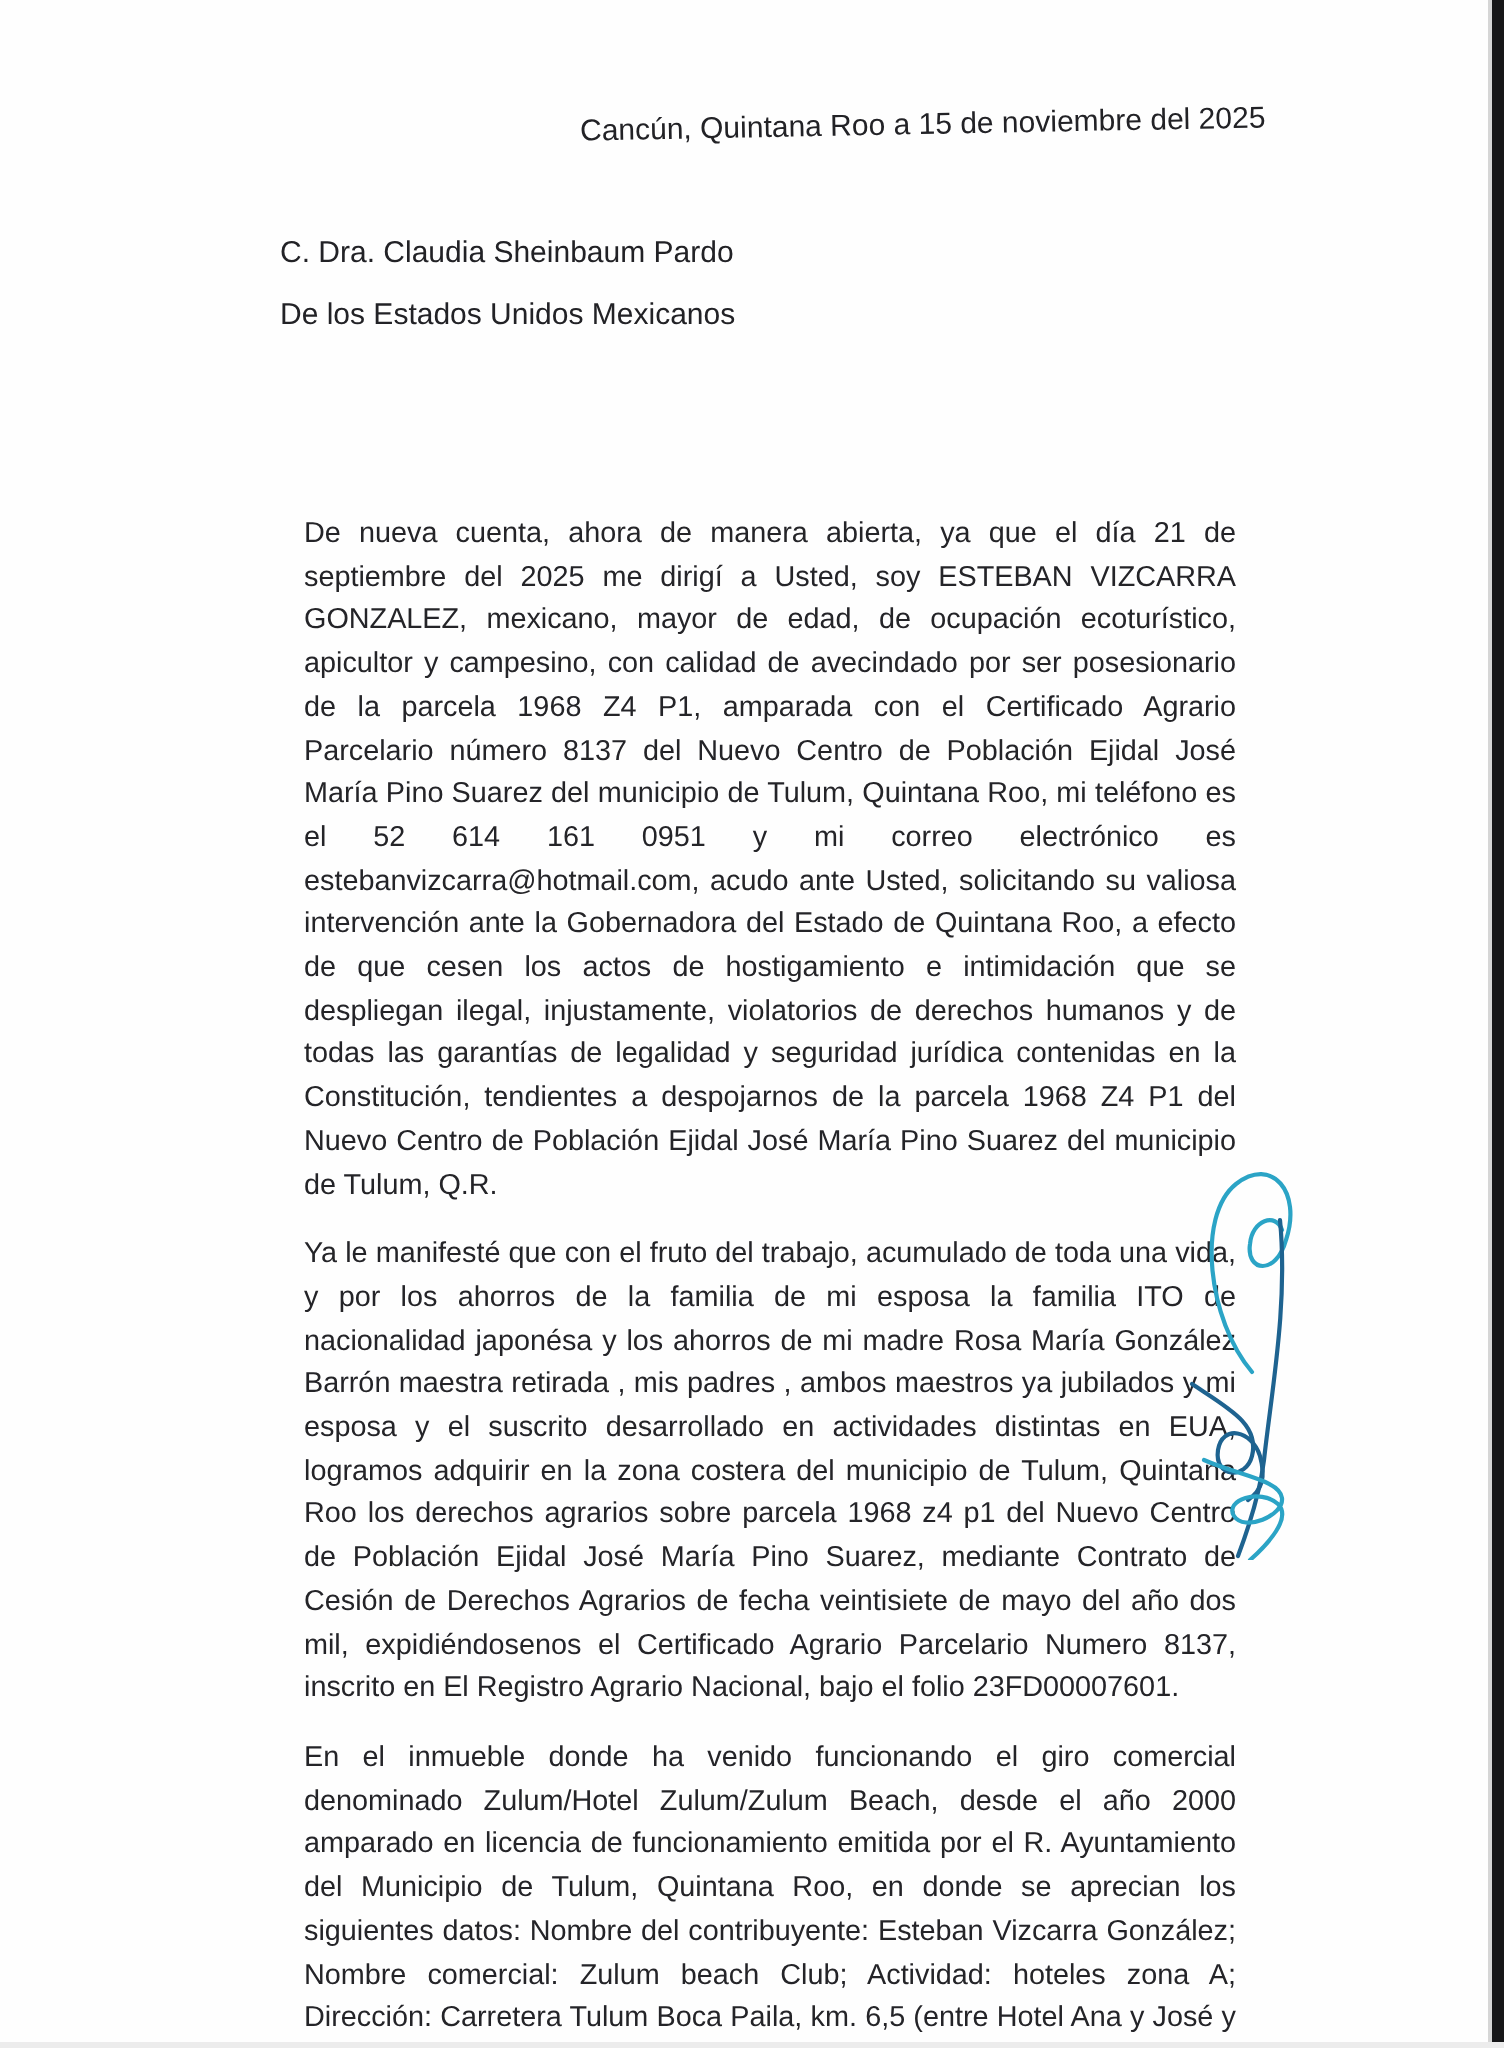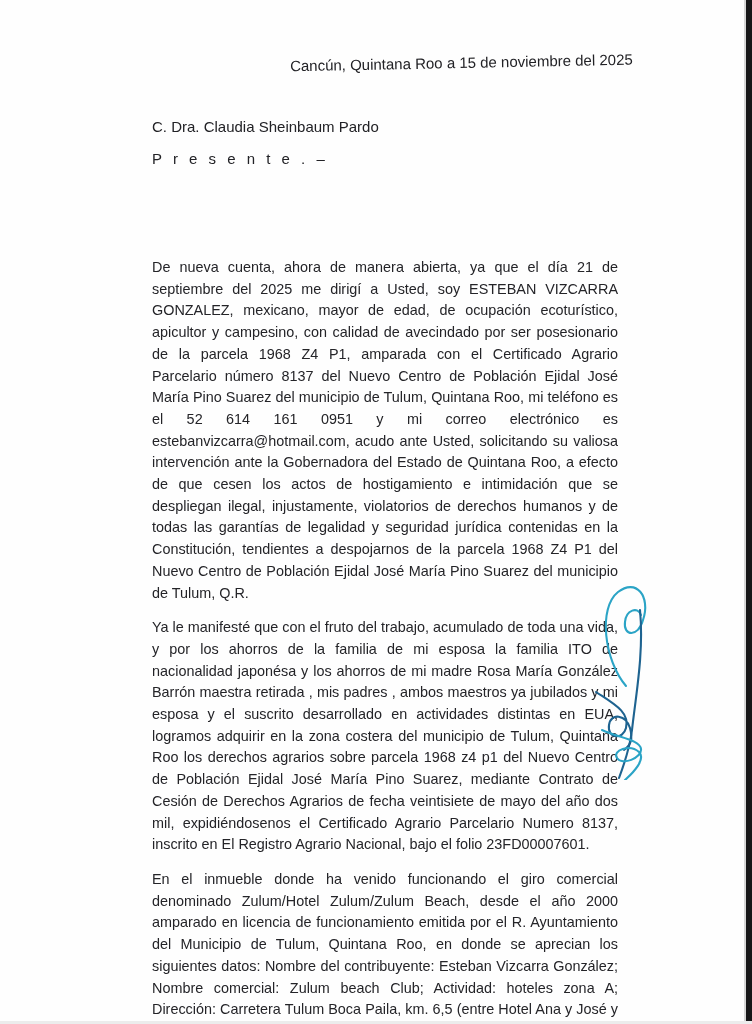--- a/index.html
+++ b/index.html
@@ -20,21 +20,21 @@
     position: absolute;
     left: 290px;
     top: 54px;
     font-size: 15px;
     white-space: nowrap;
     transform: rotate(-1.1deg);
     color: #222226;
   }
   .recipient {
     position: absolute;
-    left: 152px;
+    left: 140px;
     top: 112px;
     font-size: 15px;
     line-height: 30.5px;
     color: #222226;
   }
   .recipient .salutation {
     letter-spacing: 3.5px;
     margin-top: 1px;
   }
   .body-text {
@@ -83,21 +83,21 @@
 </style>
 </head>
 <body>
 
 <div class="page">
 
   <div class="date-line">Cancún, Quintana Roo a 15 de noviembre del 2025</div>
 
   <div class="recipient">
     <div>C. Dra. Claudia Sheinbaum Pardo</div>
-    <div class="salutation">P r e s e n t e . –</div>
+    <div>De los Estados Unidos Mexicanos</div>
   </div>
 
   <div class="body-text">
     <p>De nueva cuenta, ahora de manera abierta, ya que el día 21 de septiembre del 2025 me dirigí a Usted, soy ESTEBAN VIZCARRA GONZALEZ, mexicano, mayor de edad, de ocupación ecoturístico, apicultor y campesino, con calidad de avecindado por ser posesionario de la parcela 1968 Z4 P1, amparada con el Certificado Agrario Parcelario número 8137 del Nuevo Centro de Población Ejidal José María Pino Suarez del municipio de Tulum, Quintana Roo, mi teléfono es el 52 614 161 0951 y mi correo electrónico es estebanvizcarra@hotmail.com, acudo ante Usted, solicitando su valiosa intervención ante la Gobernadora del Estado de Quintana Roo, a efecto de que cesen los actos de hostigamiento e intimidación que se despliegan ilegal, injustamente, violatorios de derechos humanos y de todas las garantías de legalidad y seguridad jurídica contenidas en la Constitución, tendientes a despojarnos de la parcela 1968 Z4 P1 del Nuevo Centro de Población Ejidal José María Pino Suarez del municipio de Tulum, Q.R.</p>
     <p>Ya le manifesté que con el fruto del trabajo, acumulado de toda una vida, y por los ahorros de la familia de mi esposa la familia ITO de nacionalidad japonésa y los ahorros de mi madre Rosa María González Barrón maestra retirada , mis padres , ambos maestros ya jubilados y mi esposa y el suscrito desarrollado en actividades distintas en EUA, logramos adquirir en la zona costera del municipio de Tulum, Quintana Roo los derechos agrarios sobre parcela 1968 z4 p1 del Nuevo Centro de Población Ejidal José María Pino Suarez, mediante Contrato de Cesión de Derechos Agrarios de fecha veintisiete de mayo del año dos mil, expidiéndosenos el Certificado Agrario Parcelario Numero 8137, inscrito en El Registro Agrario Nacional, bajo el folio 23FD00007601.</p>
     <p>En el inmueble donde ha venido funcionando el giro comercial denominado Zulum/Hotel Zulum/Zulum Beach, desde el año 2000 amparado en licencia de funcionamiento emitida por el R. Ayuntamiento del Municipio de Tulum, Quintana Roo, en donde se aprecian los siguientes datos: Nombre del contribuyente: Esteban Vizcarra González; Nombre comercial: Zulum beach Club; Actividad: hoteles zona A; Dirección: Carretera Tulum Boca Paila, km. 6,5 (entre Hotel Ana y José y Hotel la Luna, Zona Costera Tulum, Quintana Roo.</p>
 
   </div>
 
   <svg class="signature" viewBox="0 0 68 198" xmlns="http://www.w3.org/2000/svg">

